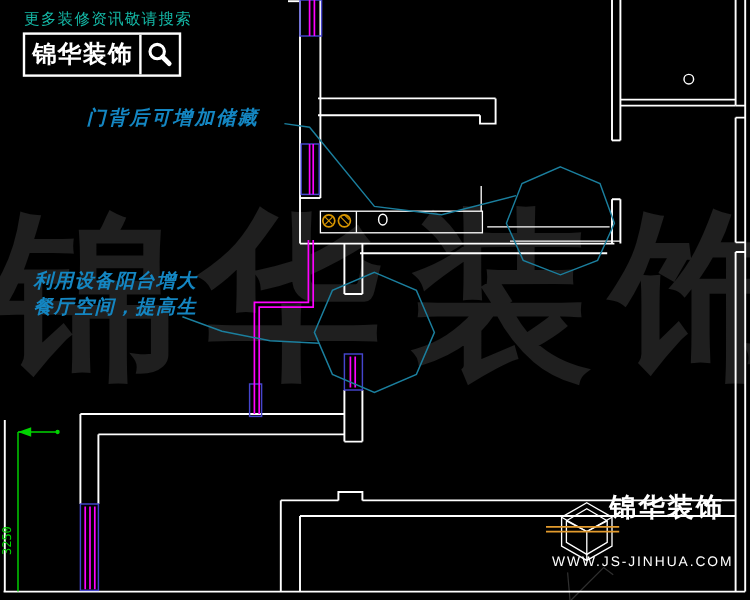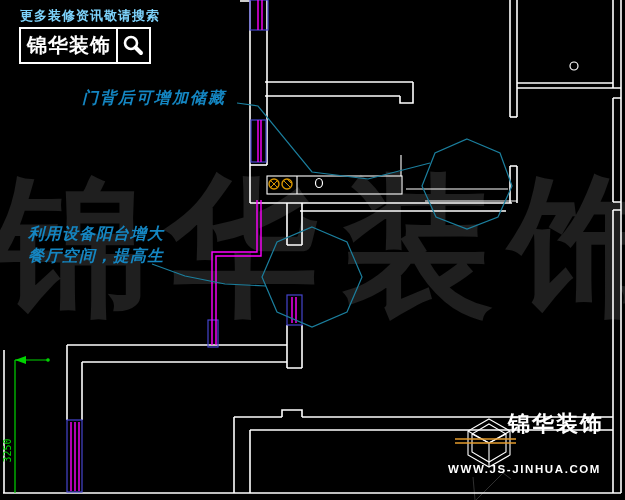--- a/index.html
+++ b/index.html
@@ -9,21 +9,21 @@
   }
   #plan-svg{position:absolute;left:0;top:0;}
   
   .wm{
     position:absolute;top:170px;font-family:"DejaVu Serif","Liberation Serif",serif;
     font-weight:bold;font-size:152px;line-height:152px;color:#1f1f1f;
     user-select:none;white-space:nowrap;
   }
   
   .tagline{
-    position:absolute;left:20px;top:7px;color:#7dd3fc;font-weight:bold;
+    position:absolute;left:20px;top:7px;color:#14b8a6;font-weight:normal;
     font-size:13px;letter-spacing:1px;white-space:nowrap;
   }
   .brandbox{
     position:absolute;left:19px;top:27px;width:128px;height:33px;
     border:2px solid #fff;display:flex;align-items:center;
   }
   .brandbox .bname{
     color:#fff;font-weight:bold;font-size:20px;letter-spacing:1px;
     padding:0 5px 0 6px;white-space:nowrap;flex:1;
   }
@@ -41,21 +41,21 @@
     color:#00d400;font-family:"DejaVu Sans Mono","Liberation Mono",monospace;
     font-size:10px;transform:rotate(-90deg);
   }
   
   .footer-brand{position:absolute;left:508px;top:412px;color:#fff;}
   .footer-brand .fb-name,.footer-brand .fb-slogan{
     font-size:22px;font-weight:bold;letter-spacing:2px;line-height:23px;white-space:nowrap;
     font-family:"DejaVu Serif","Liberation Serif",serif;
   }
   .website{
-    position:absolute;left:448px;top:463px;color:#fff;font-weight:bold;
+    position:absolute;left:460px;top:463px;color:#fff;font-weight:normal;
     font-size:11.5px;letter-spacing:1.6px;white-space:nowrap;
   }
 </style>
 </head>
 <body>
 
 <div id="stage">
 
   <span class="wm" style="left:-6px">锦</span>
   <span class="wm" style="left:166px">华</span>
@@ -183,21 +183,21 @@
     <span class="bname">锦华装饰</span>
     <span class="divider"></span>
     <span class="mag">
       <svg width="24" height="24" viewBox="0 0 24 24">
         <circle cx="10" cy="9" r="6" fill="none" stroke="#fff" stroke-width="2.6"></circle>
         <path d="M14.5 13.5 L20 19" stroke="#fff" stroke-width="4" stroke-linecap="round"></path>
       </svg>
     </span>
   </div>
 
-  <div class="note" style="left:82px;top:88px">门背后可增加储藏</div>
+  <div class="note" style="left:72px;top:88px">门背后可增加储藏</div>
   <div class="note note2" style="left:28px;top:224px;letter-spacing:1px">
     <div>利用设备阳台增大</div>
     <div>餐厅空间，提高生</div>
   </div>
 
   <span class="dim-label">3250</span>
 
   <div class="footer-brand">
     <div class="fb-name">锦华装饰</div>
   </div>

